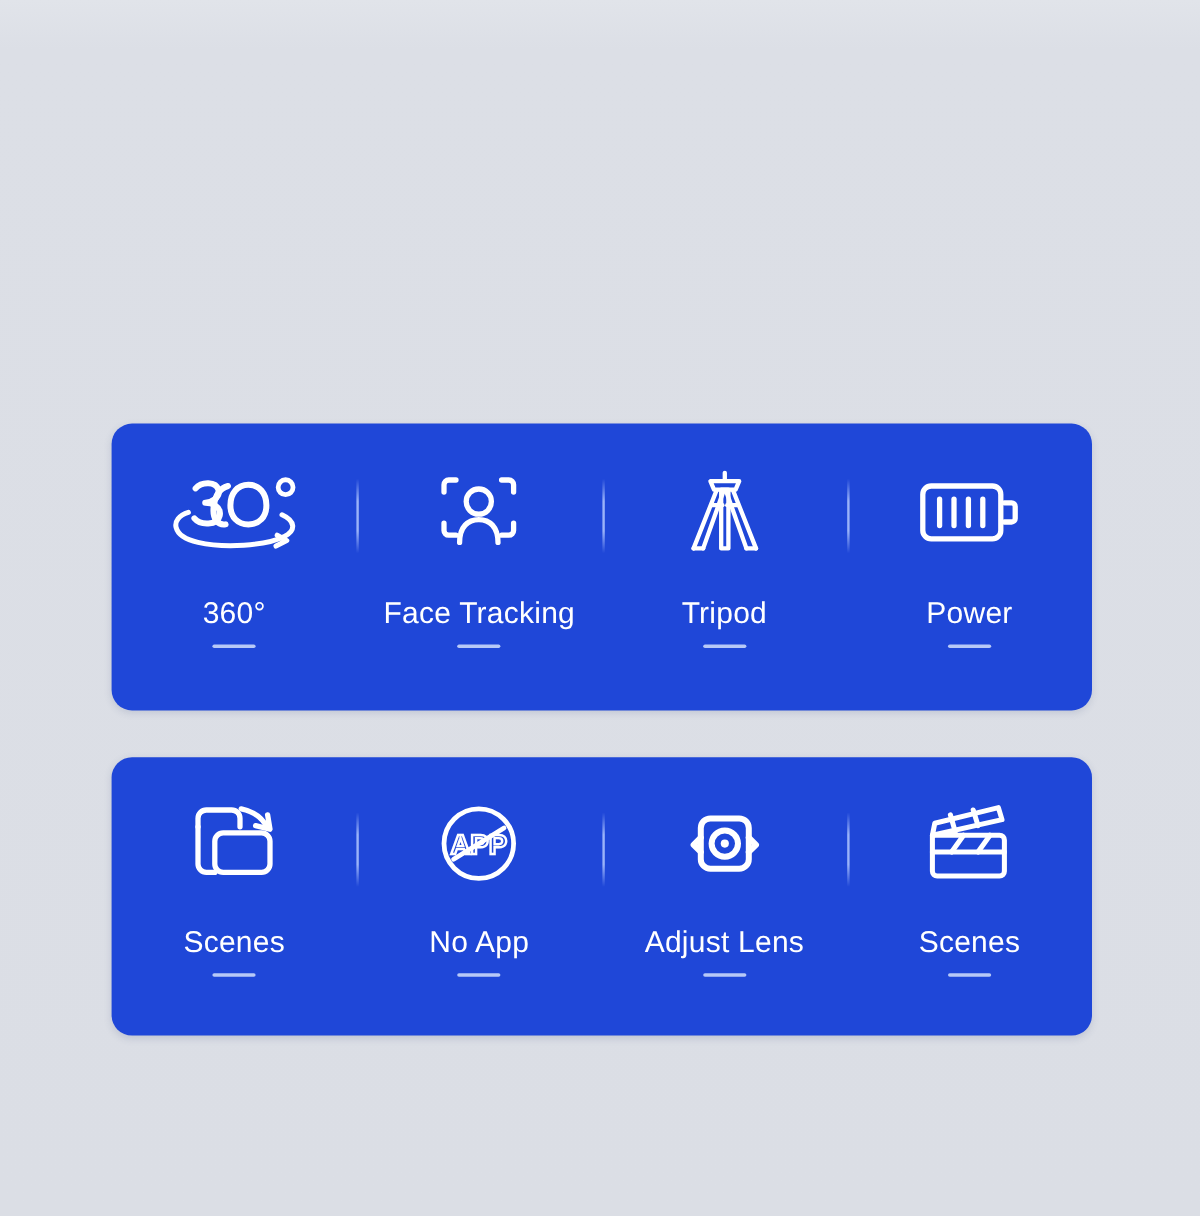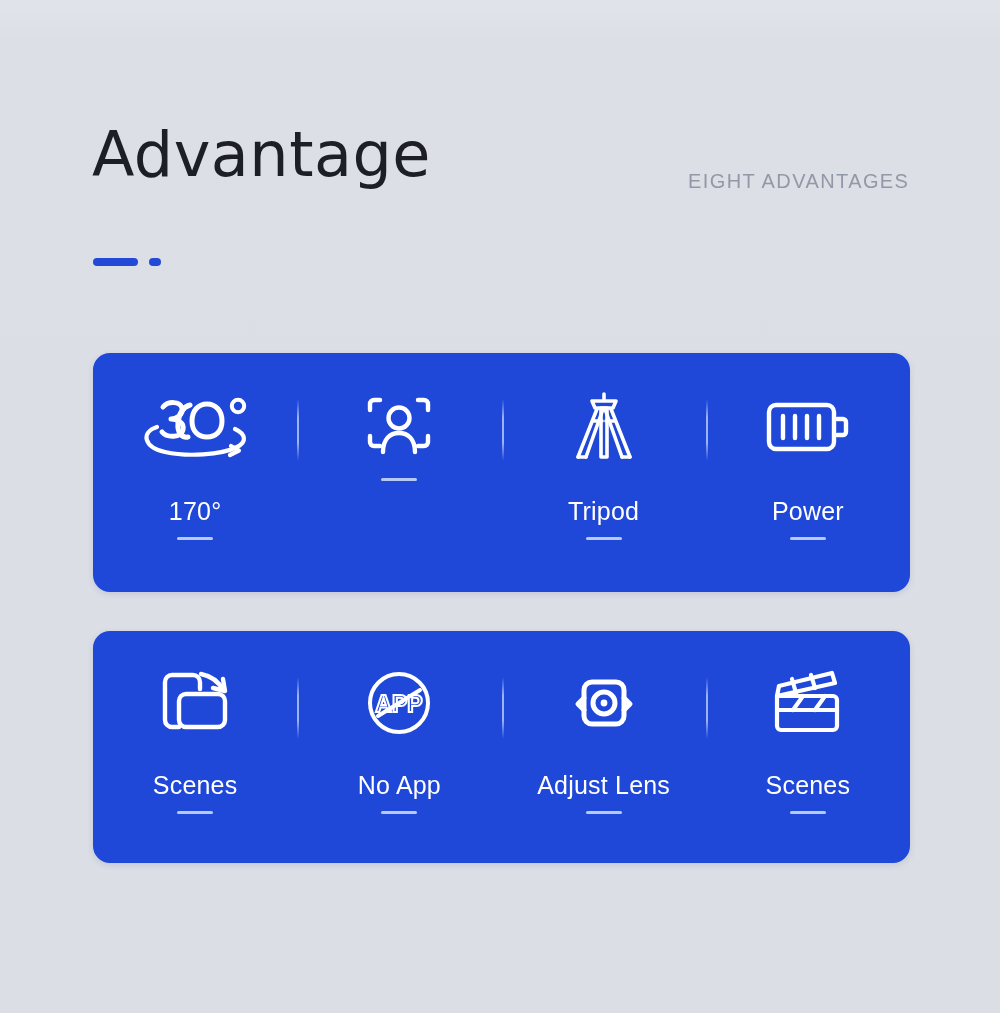--- a/index.html
+++ b/index.html
@@ -134,65 +134,56 @@
     height: 3px;
     border-radius: 2px;
     background: #b7c9f7;
   }
 </style>
 </head>
 <body>
 
 <div class="page">
 
-  <div class="header">
-    <div class="title">Advantage</div>
-
-    <div class="subtitle">EIGHT ADVANTAGES</div>
-
-    <div class="accent">
-      <span class="accent-dash"></span>
-      <span class="accent-dot"></span>
-    </div>
-  </div>
 
   <div class="panel panel-row1">
 
     <div class="feature">
       <div class="icon-wrap">
         <svg width="120" height="72" viewBox="0 0 120 72">
           <g fill="none" stroke="#ffffff" stroke-width="4.2" stroke-linecap="round" stroke-linejoin="round">
             <path d="M22 36 C6 41, 8 56, 30 61 C52 66, 86 64, 102 56 C112 51, 111 43, 100 38"></path>
             <path d="M96 55 L104 59.5 L95 64"></path>
           </g>
           <g fill="none" stroke="#ffffff" stroke-width="5" stroke-linecap="round" stroke-linejoin="round">
             <path d="M28 16 C33 10, 45 10, 47 17 C49 24, 40 28, 36 28 C41 28, 50 31, 48 39 C46 47, 32 47, 27 41"></path>
             <path d="M72 13 C63 13, 57 20, 57 30 C57 40, 63 46, 72 46 C81 46, 87 40, 87 30 C87 20, 81 13, 72 13 Z"></path>
             <path d="M55 14 C48 16, 44 22, 43 32 C42 42, 47 47, 53 46"></path>
           </g>
           <circle cx="103" cy="15" r="6.2" fill="none" stroke="#ffffff" stroke-width="4"></circle>
         </svg>
       </div>
-      <div class="feature-label">170°</div>
+      <div class="feature-label">360°</div>
       <div class="label-underline"></div>
     </div>
 
     <div class="feature">
       <div class="icon-wrap">
         <svg width="66" height="66" viewBox="0 0 66 66">
           <g fill="none" stroke="#ffffff" stroke-width="4.4" stroke-linecap="round" stroke-linejoin="round">
             <path d="M14 6 H8 a4 4 0 0 0 -4 4 V16"></path>
             <path d="M52 6 H58 a4 4 0 0 1 4 4 V16"></path>
             <path d="M4 42 V48 a4 4 0 0 0 4 4 H14"></path>
             <path d="M62 42 V48 a4 4 0 0 1 -4 4 H52"></path>
             <circle cx="33" cy="24" r="10.5"></circle>
             <path d="M17 58 C17 45, 24 39, 33 39 C42 39, 49 45, 49 58"></path>
           </g>
         </svg>
       </div>
+      <div class="feature-label">Face Tracking</div>
       <div class="label-underline"></div>
     </div>
 
     <div class="feature">
       <div class="icon-wrap">
         <svg width="66" height="72" viewBox="0 0 66 72">
           <g fill="none" stroke="#ffffff" stroke-width="3.6" stroke-linecap="round" stroke-linejoin="round">
             <path d="M33 3 V8"></path>
             <path d="M21 10 H45 l-3 7 H24 Z"></path>
             <path d="M30 17 H36 V66 H30 Z"></path>

